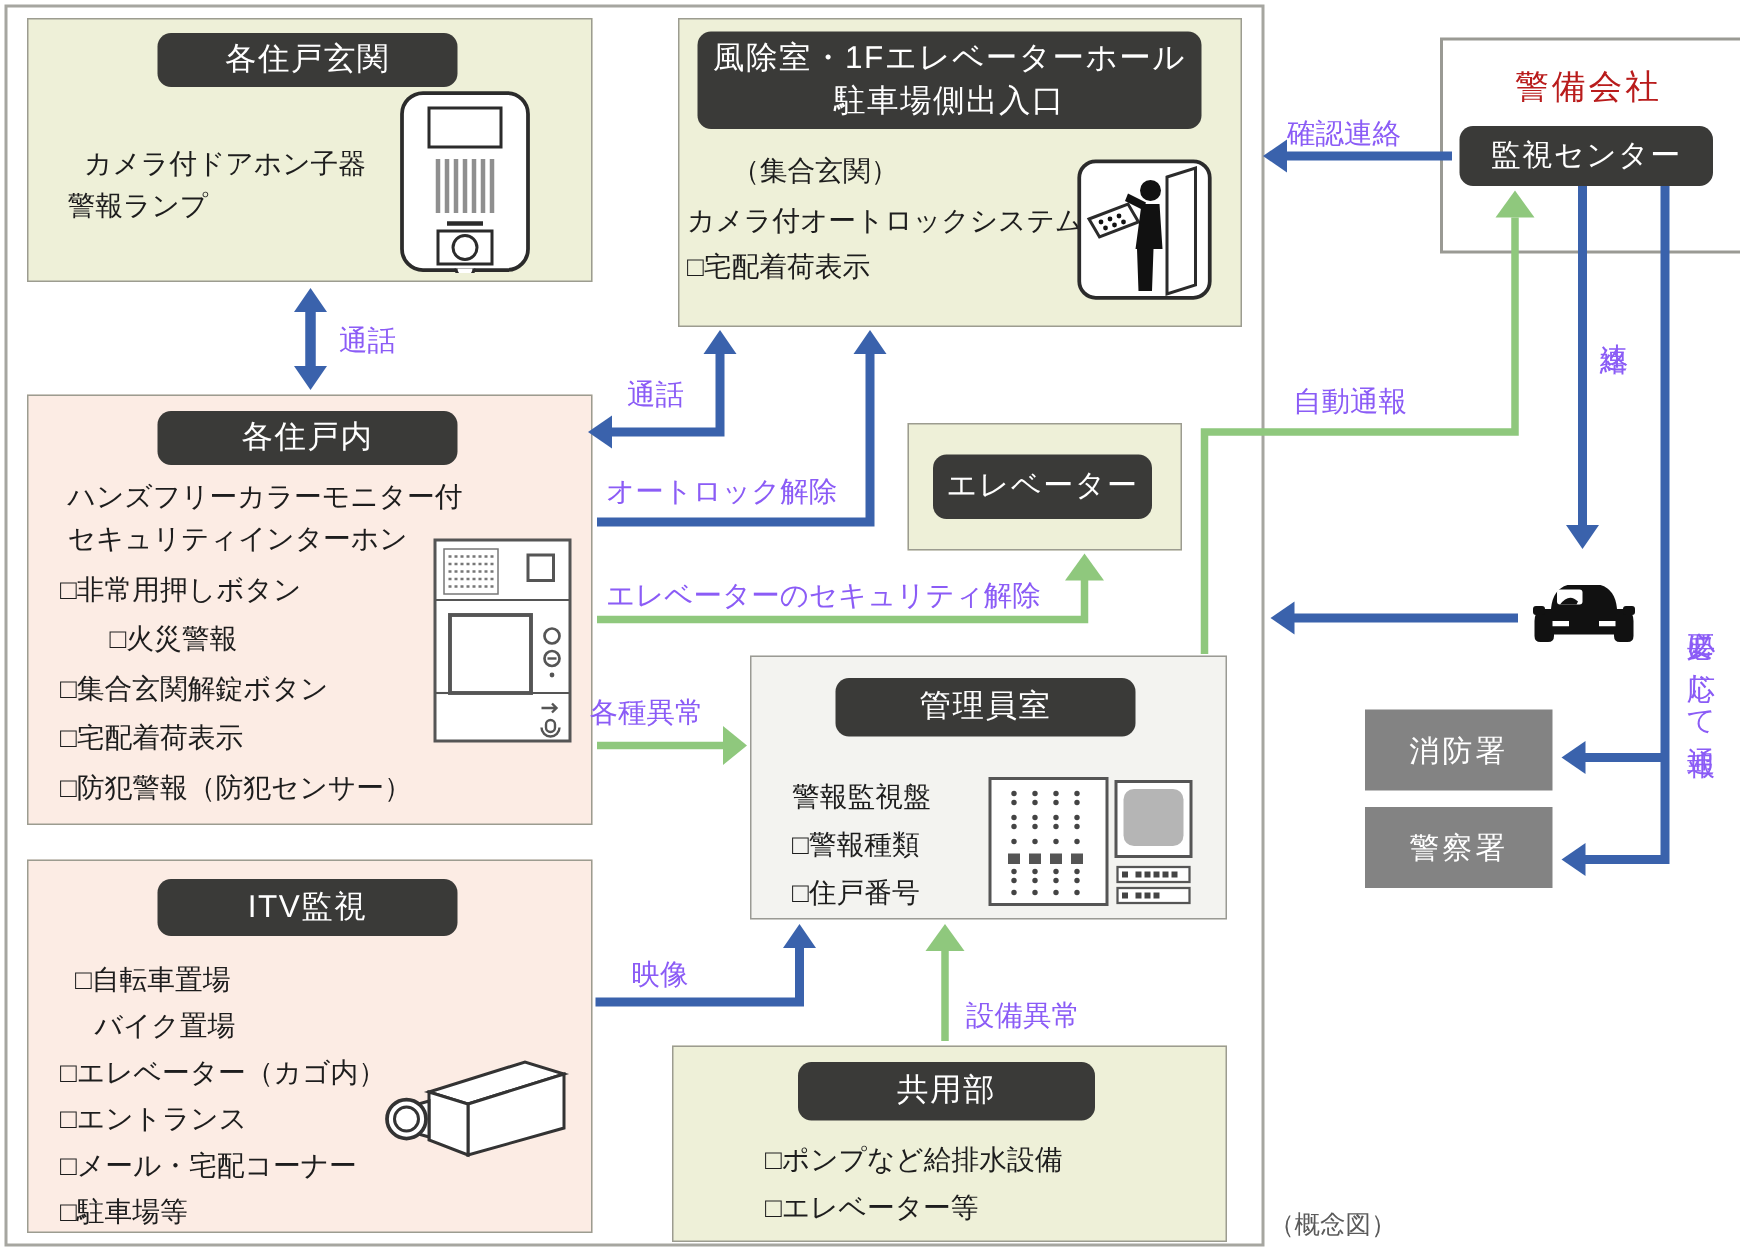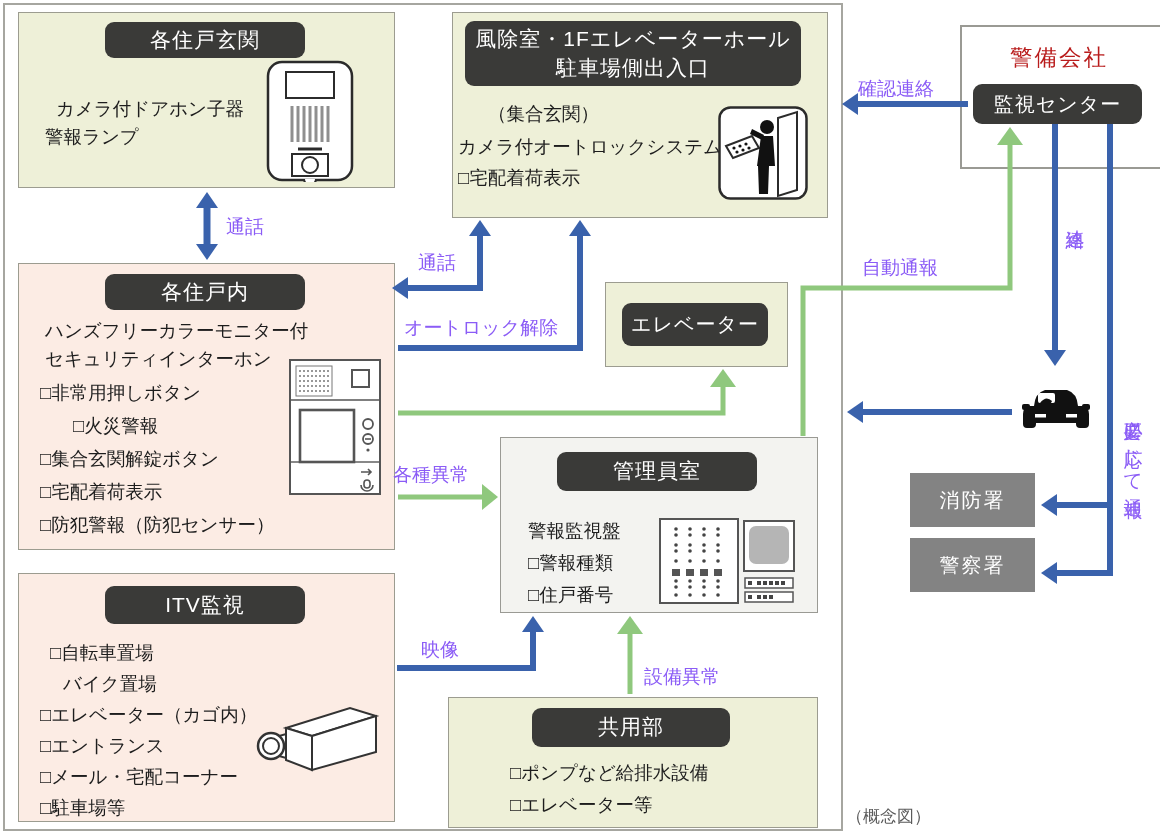--- a/index.html
+++ b/index.html
@@ -301,20 +301,21 @@
       <polyline points="1110,124 1110,573 1055,573" fill="none" stroke-width="6"></polyline>
       <polygon points="1041,573 1057,562 1057,584" stroke="none"></polygon>
       <line x1="1110" y1="505" x2="1055" y2="505" stroke-width="6"></line>
       <polygon points="1041,505 1057,494 1057,516" stroke="none"></polygon>
     </g>
   </svg>
 
   <div class="lbl" style="left:226px;top:214px;">通話</div>
   <div class="lbl" style="left:418px;top:250px;">通話</div>
   <div class="lbl" style="left:404px;top:315px;">オートロック解除</div>
+  <div class="lbl" style="left:404px;top:384px;">エレベーターのセキュリティ解除</div>
   <div class="lbl" style="left:393px;top:462px;">各種異常</div>
   <div class="lbl" style="left:421px;top:637px;">映像</div>
   <div class="lbl" style="left:644px;top:664px;">設備異常</div>
   <div class="lbl" style="left:862px;top:255px;">自動通報</div>
   <div class="lbl" style="left:858px;top:76px;">確認連絡</div>
   <div class="lbl vert" style="left:1062px;top:214px;">連絡</div>
   <div class="lbl vert" style="left:1120px;top:406px;">必要に応じて通報</div>
 
   <div class="caption" style="left:846px;top:805px;">（概念図）</div>
 

